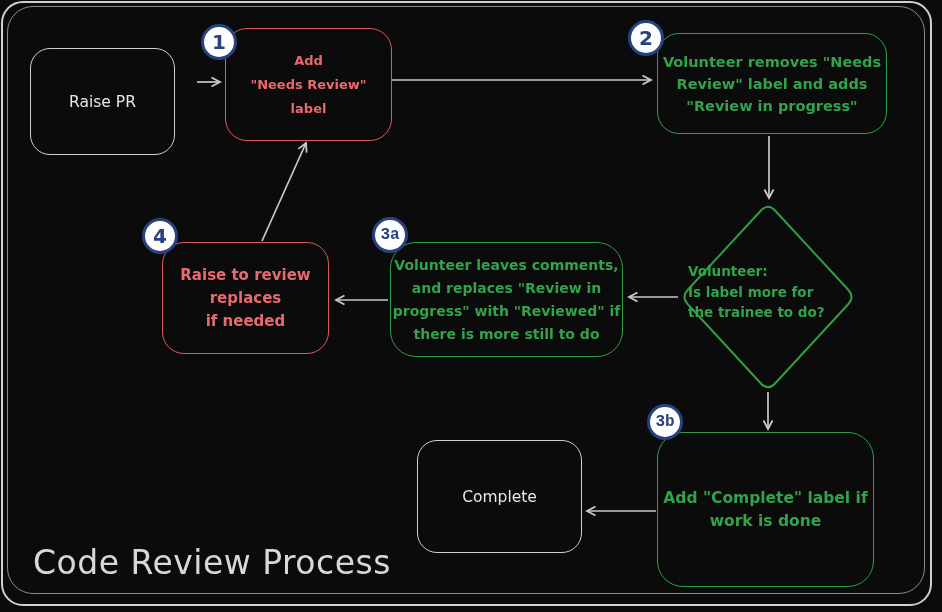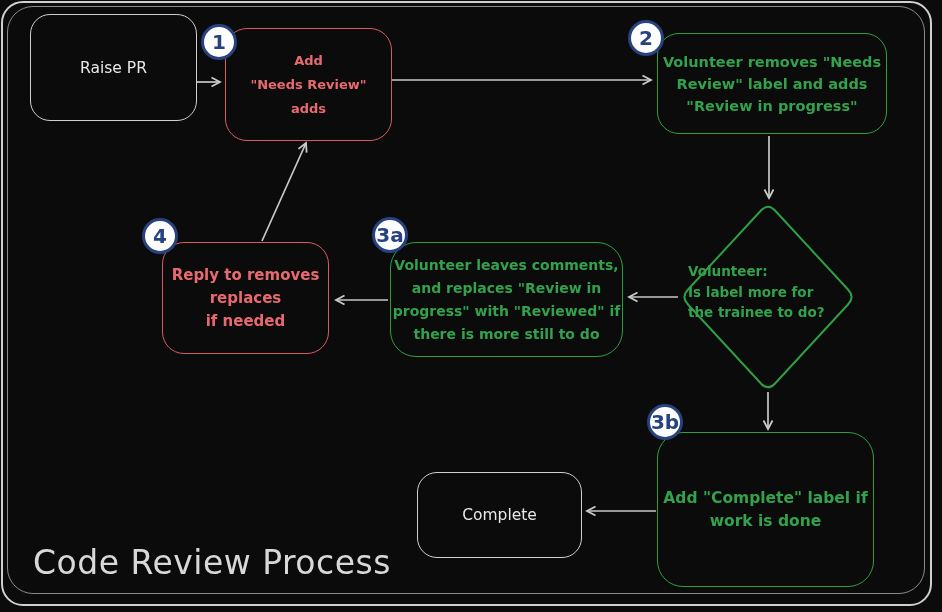--- a/index.html
+++ b/index.html
@@ -75,27 +75,27 @@
     border: 1.8px solid var(--red-border, #d95b62);
     color: var(--red-text, #e86a70);
     font-weight: 600;
   }
   .node.green {
     border: 1.8px solid var(--green-border, #2f9e44);
     color: var(--green-text, #33a24c);
     font-weight: 600;
   }
 
-  #node-raise-pr   { left: 30px;  top: 14px;  width: 167px; height: 107px; }
+  #node-raise-pr   { left: 30px;  top: 48px;  width: 145px; height: 107px; }
   #node-box1       { left: 225px; top: 28px;  width: 167px; height: 113px; font-size: 13px; line-height: 24px; }
   #node-box2       { left: 657px; top: 33px;  width: 230px; height: 101px; font-size: 14.5px; line-height: 22px; }
   #node-box3a      { left: 390px; top: 242px; width: 233px; height: 115px; font-size: 14px;   line-height: 23px; border-radius: 26px; }
   #node-box4       { left: 162px; top: 242px; width: 167px; height: 112px; font-size: 15px;   line-height: 23px; }
   #node-box3b      { left: 657px; top: 432px; width: 217px; height: 155px; font-size: 15.5px; line-height: 23px; border-radius: 26px; }
-  #node-complete   { left: 417px; top: 472px; width: 165px; height: 86px; }
+  #node-complete   { left: 417px; top: 440px; width: 165px; height: 113px; }
 
   .decision-label {
     position: absolute;
     left: 688px; top: 261px; width: 160px;
     z-index: 2;
     text-align: left;
     color: var(--green-text, #33a24c);
     font-size: 13.5px;
     line-height: 20.5px;
     font-weight: 600;
@@ -109,21 +109,21 @@
     background: var(--badge-fill, #fdfdfd);
     border: 3.5px solid var(--badge-blue, #27427e);
     color: var(--badge-blue, #27427e);
     font-size: 20px;
     font-weight: 700;
     display: flex;
     align-items: center;
     justify-content: center;
     line-height: 1;
   }
-  .badge.wide { font-size: 20px; }
+  .badge.wide { font-size: 16px; font-family: Liberation Mono, monospace; }
   #badge-1  { left: 201px; top: 24px;  }
   #badge-2  { left: 628px; top: 20px;  }
   #badge-3a { left: 372px; top: 217px; }
   #badge-4  { left: 142px; top: 218px; }
   #badge-3b { left: 647px; top: 404px; }
 
   .diagram-title {
     position: absolute;
     left: 33px; top: 543px;
     z-index: 2;
@@ -161,21 +161,21 @@
   </svg>
 
   <div class="node white" id="node-raise-pr">
     <span>Raise PR</span>
   </div>
 
   <div class="node red" id="node-box1">
     <div class="lines">
       <span class="line">Add</span>
       <span class="line">"Needs Review"</span>
-      <span class="line">adds</span>
+      <span class="line">label</span>
     </div>
   </div>
 
   <div class="node green" id="node-box2">
     <div class="lines">
       <span class="line">Volunteer removes "Needs</span>
       <span class="line">Review" label and adds</span>
       <span class="line">"Review in progress"</span>
     </div>
   </div>
@@ -190,21 +190,21 @@
     <div class="lines">
       <span class="line">Volunteer leaves comments,</span>
       <span class="line">and replaces "Review in</span>
       <span class="line">progress" with "Reviewed" if</span>
       <span class="line">there is more still to do</span>
     </div>
   </div>
 
   <div class="node red" id="node-box4">
     <div class="lines">
-      <span class="line">Reply to removes</span>
+      <span class="line">Raise to review</span>
       <span class="line">replaces</span>
       <span class="line">if needed</span>
     </div>
   </div>
 
   <div class="node green" id="node-box3b">
     <div class="lines">
       <span class="line">Add "Complete" label if</span>
       <span class="line">work is done</span>
     </div>

